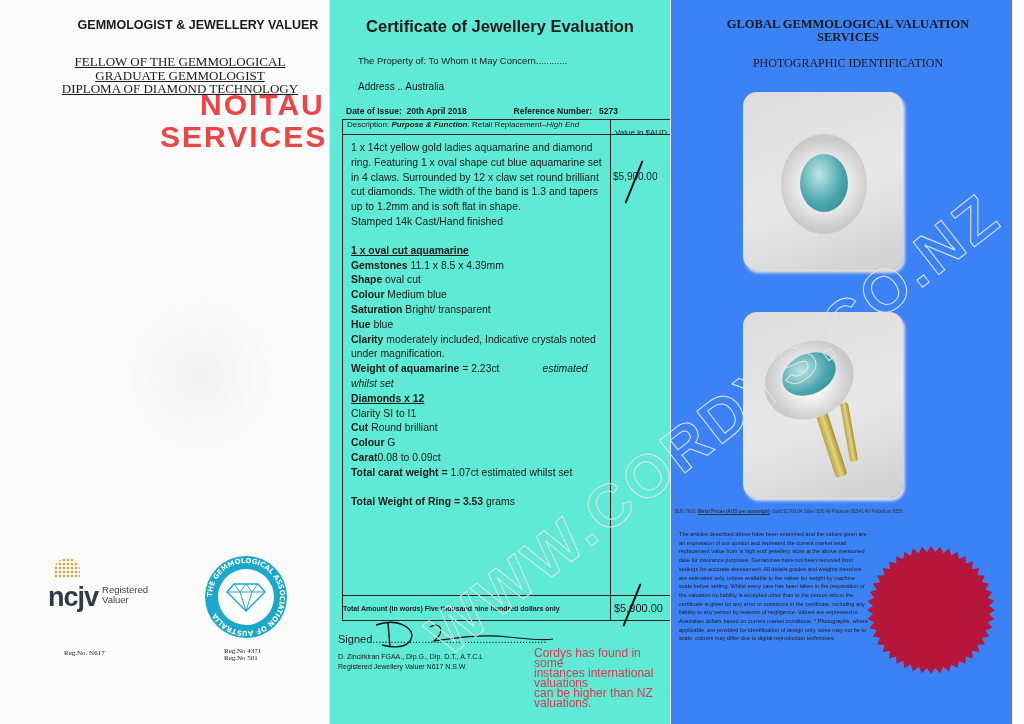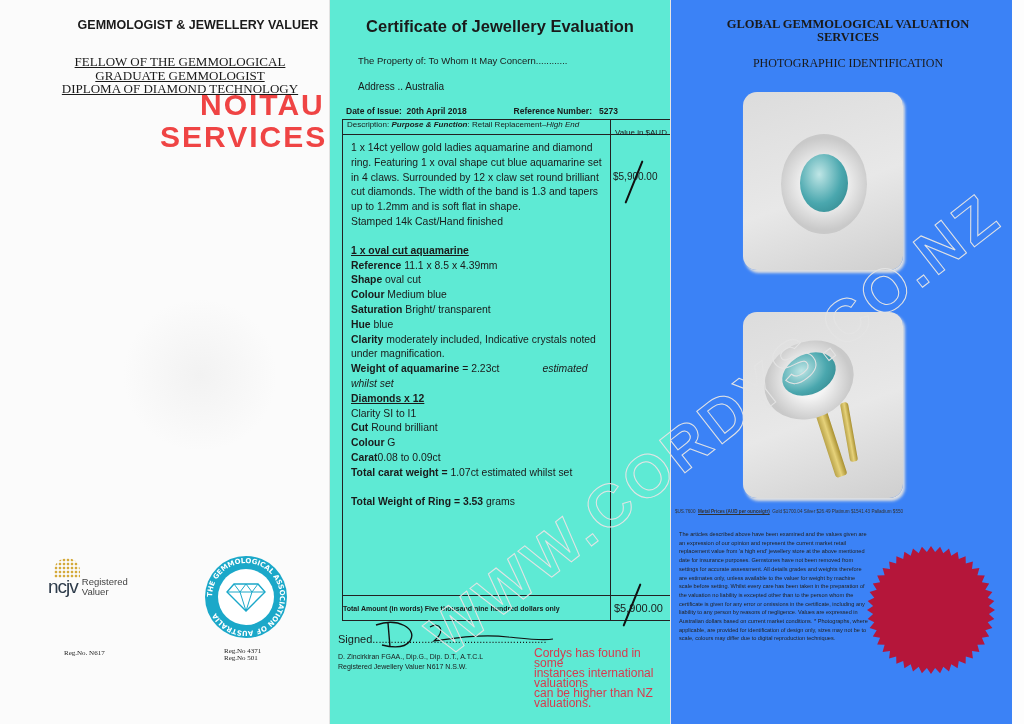--- a/index.html
+++ b/index.html
@@ -8,21 +8,21 @@
   .left { left: 0; width: 330px; border-right: 1px solid #e2e2e2; background: #fbfbfb; }
   .mid { left: 330px; width: 340px; background: #5eead4; }
   .right { left: 670px; width: 342px; background: #3b82f6; border-left: 1px solid #e6e6e6; }
 
   .l-title { position: absolute; top: 18px; left: 0; width: 360px; text-align: center; font-weight: bold; font-size: 12.5px; padding-left: 36px; }
   .l-creds { position: absolute; top: 55px; left: 0; width: 360px; text-align: center; font-family: "Liberation Serif", serif; font-size: 13px; line-height: 13.5px; text-decoration: underline; }
   .ghost { position: absolute; color: #ef4444; font-size: 30px; font-weight: bold; letter-spacing: 2px; }
 
   .ncjv { position: absolute; left: 48px; top: 562px; display: flex; align-items: center; }
   .ncjv-dots { position: absolute; left: 6px; top: -4px; width: 26px; height: 20px; background: radial-gradient(circle, #d4a93a 1.5px, transparent 1.6px) 0 0/4px 4px; border-radius: 20px 20px 0 0; }
-  .ncjv-word { font-size: 19px; font-weight: normal; color: #2d3b4a; margin-top: 14px; letter-spacing: -1px; }
+  .ncjv-word { font-size: 27px; font-weight: bold; color: #2d3b4a; margin-top: 20px; letter-spacing: -1px; }
   .ncjv-sub { font-size: 9.5px; color: #444; line-height: 10px; margin-left: 4px; margin-top: 14px; }
   .gaa { position: absolute; left: 205px; top: 556px; width: 82px; height: 82px; border-radius: 50%; background: #1ba8c9; display: flex; align-items: center; justify-content: center; }
   .gaa-inner { width: 56px; height: 56px; border-radius: 50%; background: #fff; display: flex; align-items: center; justify-content: center; }
   .gaa-ring-text { position: absolute; width: 82px; height: 82px; }
   .reg { position: absolute; font-family: "Liberation Serif", serif; font-size: 7px; line-height: 7px; color: #222; }
 
   .m-title { position: absolute; top: 17px; left: 0; width: 340px; text-align: center; font-weight: bold; font-size: 16.5px; }
   .m-line { position: absolute; left: 28px; font-size: 9.5px; }
   .m-addr { font-size: 10px; text-align: right; }
   .m-dates { position: absolute; top: 106px; left: 16px; width: 272px; display: flex; justify-content: space-between; font-weight: bold; font-size: 8.5px; }
@@ -121,21 +121,21 @@
         <span>Description: </span>&nbsp;<b><i>Purpose &amp; Function</i></b><span>:  Retail Replacement– </span><i>High End</i>
       </div>
       <div class="th-val">Value in $AUD</div>
     </div>
     <div class="tbl-body">
       <div class="tb-desc">
         <div>1 x 14ct yellow gold ladies aquamarine and diamond ring.  Featuring 1 x oval shape cut blue aquamarine set in 4 claws.   Surrounded by 12 x claw set round brilliant cut diamonds. The width of the band is 1.3 and tapers up to 1.2mm and is soft flat in shape.</div>
         <div>Stamped 14k Cast/Hand finished</div>
         <div class="gap"></div>
         <div class="u">1 x  oval cut aquamarine</div>
-        <div><span class="b">Reference</span><span> 11.1 x 8.5 x 4.39mm</span></div>
+        <div><span class="b">Gemstones</span><span> 11.1 x 8.5 x 4.39mm</span></div>
         <div><span class="b">Shape</span><span> oval cut</span></div>
         <div><span class="b">Colour</span><span> Medium blue</span></div>
         <div><span class="b">Saturation</span><span> Bright/ transparent</span></div>
         <div><span class="b">Hue</span><span> blue</span></div>
         <div><span class="b">Clarity</span><span> moderately included, Indicative crystals noted under magnification.</span></div>
         <div><span class="b">Weight of   aquamarine</span><span> = 2.23ct </span><span class="i">estimated whilst set</span></div>
         <div class="u">Diamonds x 12</div>
         <div>Clarity SI to I1</div>
         <div><span class="b">Cut</span><span> Round brilliant</span></div>
         <div><span class="b">Colour</span><span>  G</span></div>

